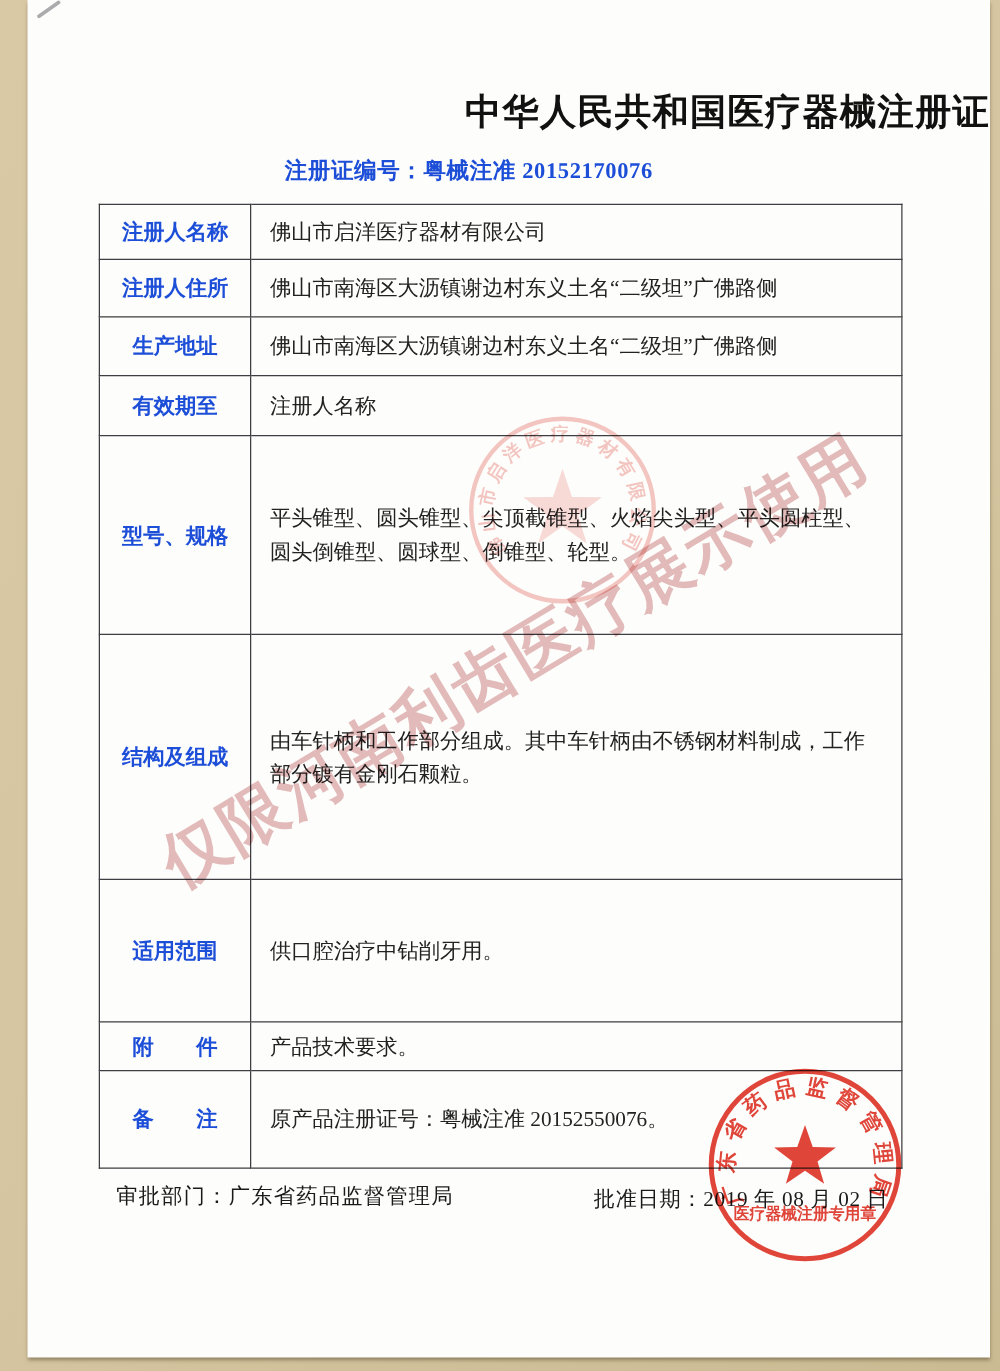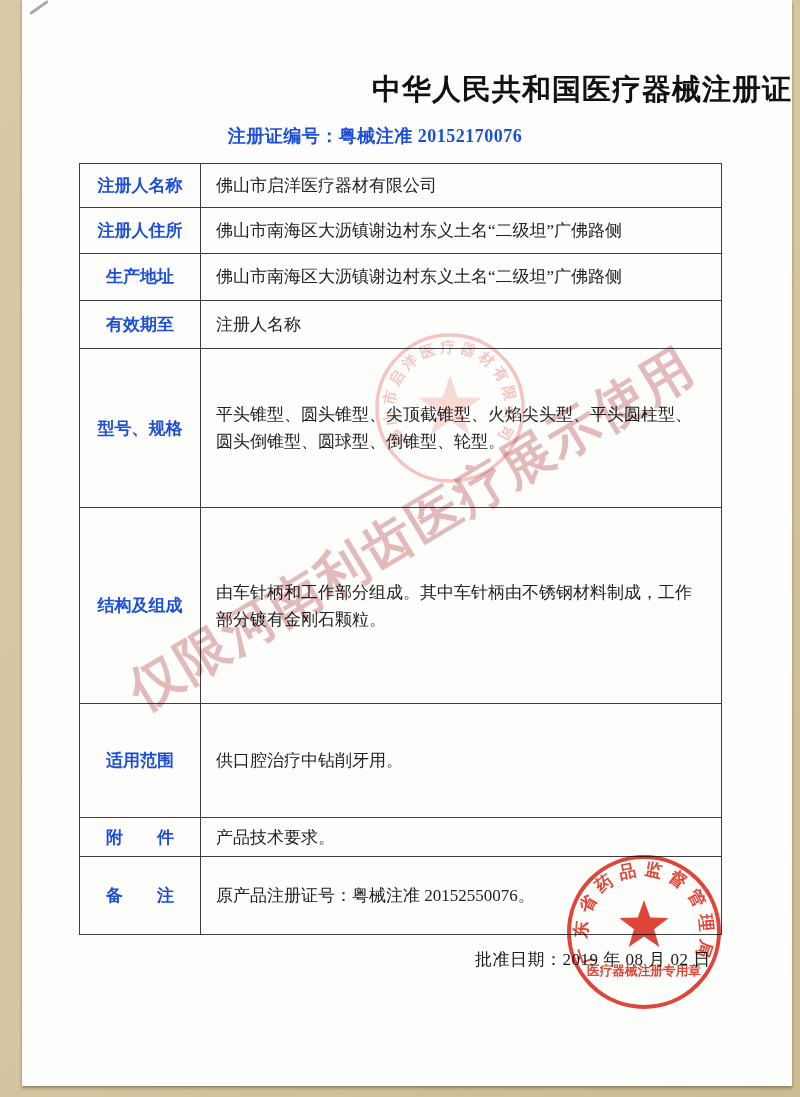--- a/index.html
+++ b/index.html
@@ -112,20 +112,21 @@
         <th>附　　件</th>
         <td>产品技术要求。</td>
       </tr>
       <tr class="r9">
         <th>备　　注</th>
         <td>原产品注册证号：粤械注准 20152550076。</td>
       </tr>
     </tbody>
   </table>
 
+  <div class="footer-dept">审批部门：广东省药品监督管理局</div>
 
   <div class="footer-dates">
     <div class="line"><span>批准日期：</span><span>2019 年 08 月 02 日</span></div>
   </div>
 
   <div class="watermark">仅限河南利齿医疗展示使用</div>
 
   <svg class="seal seal-company" width="180" height="180" viewBox="0 0 180 180">
     <circle cx="90" cy="90" r="73" fill="none" stroke="#ec8f88" stroke-width="3.5"></circle>
     <polygon opacity=".65" fill="#ec8f88" points="90,57 97.6,79.5 121.4,79.8 102.4,94 109.4,116.7 90,103 70.6,116.7 77.6,94 58.6,79.8 82.4,79.5"></polygon>

